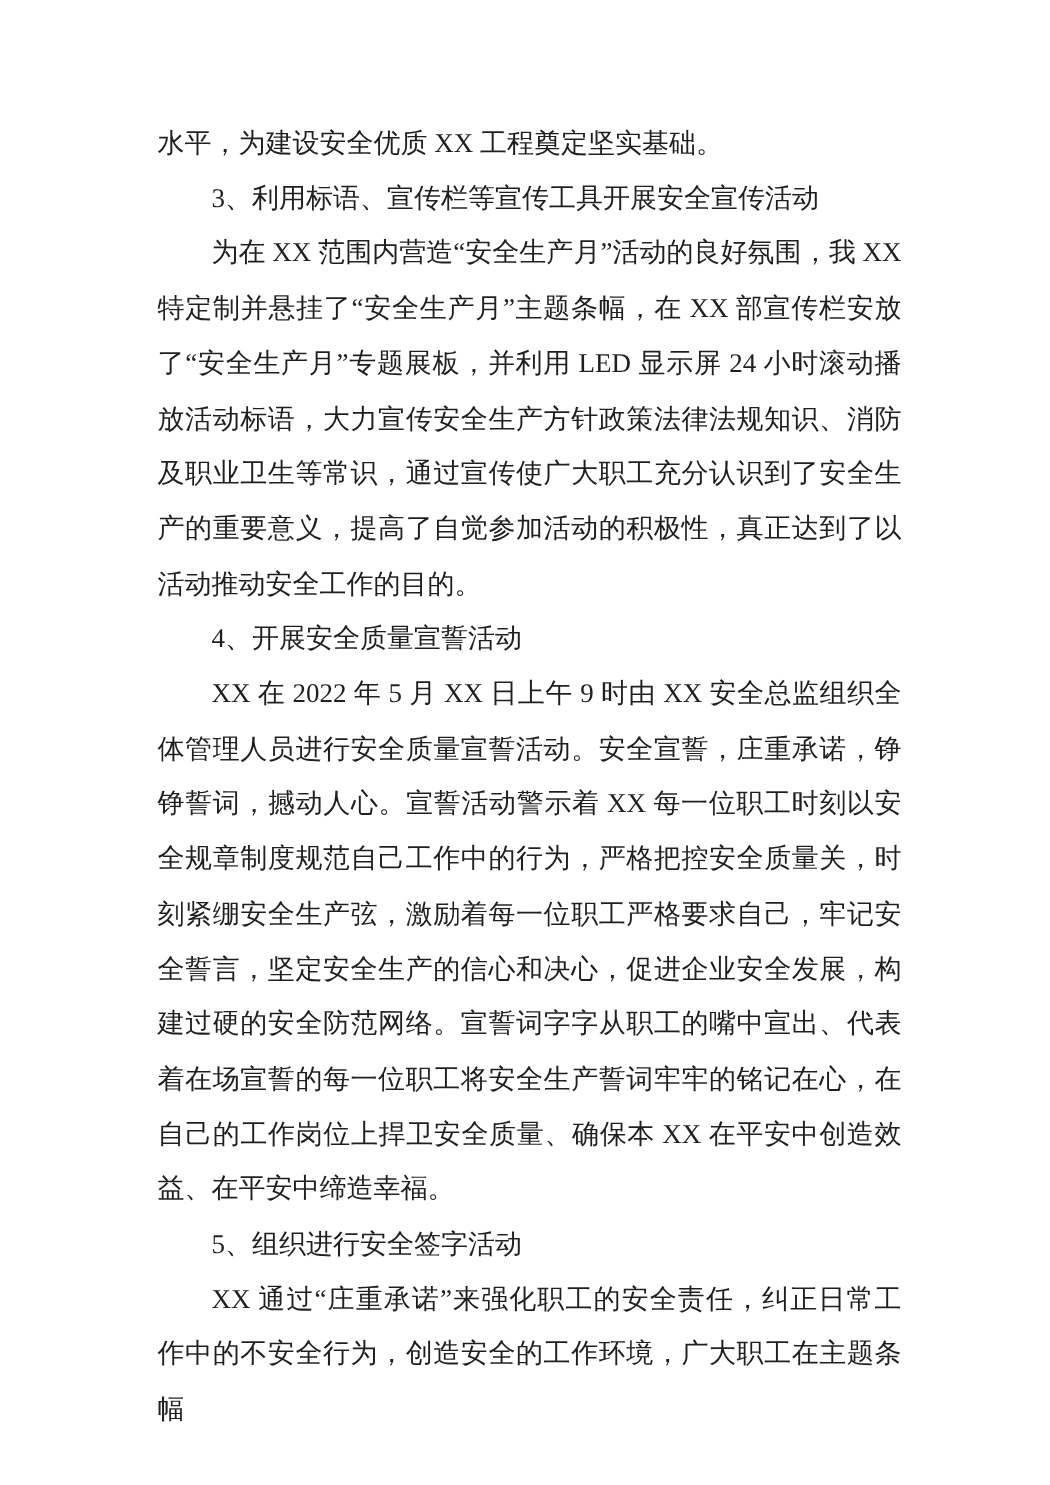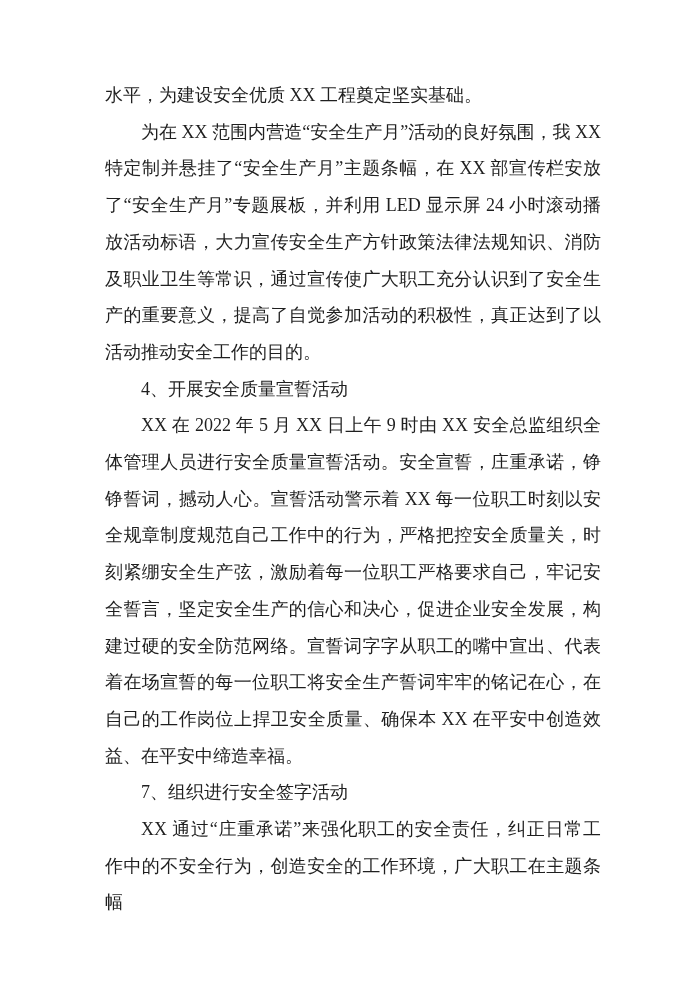--- a/index.html
+++ b/index.html
@@ -39,19 +39,20 @@
     text-indent: 2em;
     text-align: left;
   }
 </style>
 </head>
 <body>
 
 <div class="page">
   <div class="doc-body">
     <p class="para-cont">水平，为建设安全优质 XX 工程奠定坚实基础。</p>
+    <h3 class="heading">3、利用标语、宣传栏等宣传工具开展安全宣传活动</h3>
     <p class="para-first">为在 XX 范围内营造“安全生产月”活动的良好氛围，我 XX 特定制并悬挂了“安全生产月”主题条幅，在 XX 部宣传栏安放了“安全生产月”专题展板，并利用 LED 显示屏 24 小时滚动播放活动标语，大力宣传安全生产方针政策法律法规知识、消防及职业卫生等常识，通过宣传使广大职工充分认识到了安全生产的重要意义，提高了自觉参加活动的积极性，真正达到了以活动推动安全工作的目的。</p>
     <h3 class="heading">4、开展安全质量宣誓活动</h3>
     <p class="para-first">XX 在 2022 年 5 月 XX 日上午 9 时由 XX 安全总监组织全体管理人员进行安全质量宣誓活动。安全宣誓，庄重承诺，铮铮誓词，撼动人心。宣誓活动警示着 XX 每一位职工时刻以安全规章制度规范自己工作中的行为，严格把控安全质量关，时刻紧绷安全生产弦，激励着每一位职工严格要求自己，牢记安全誓言，坚定安全生产的信心和决心，促进企业安全发展，构建过硬的安全防范网络。宣誓词字字从职工的嘴中宣出、代表着在场宣誓的每一位职工将安全生产誓词牢牢的铭记在心，在自己的工作岗位上捍卫安全质量、确保本 XX 在平安中创造效益、在平安中缔造幸福。</p>
-    <h3 class="heading">7、组织进行安全签字活动</h3>
+    <h3 class="heading">5、组织进行安全签字活动</h3>
     <p class="para-first">XX 通过“庄重承诺”来强化职工的安全责任，纠正日常工作中的不安全行为，创造安全的工作环境，广大职工在主题条幅</p>
   </div>
 </div>
 
 </body></html>

